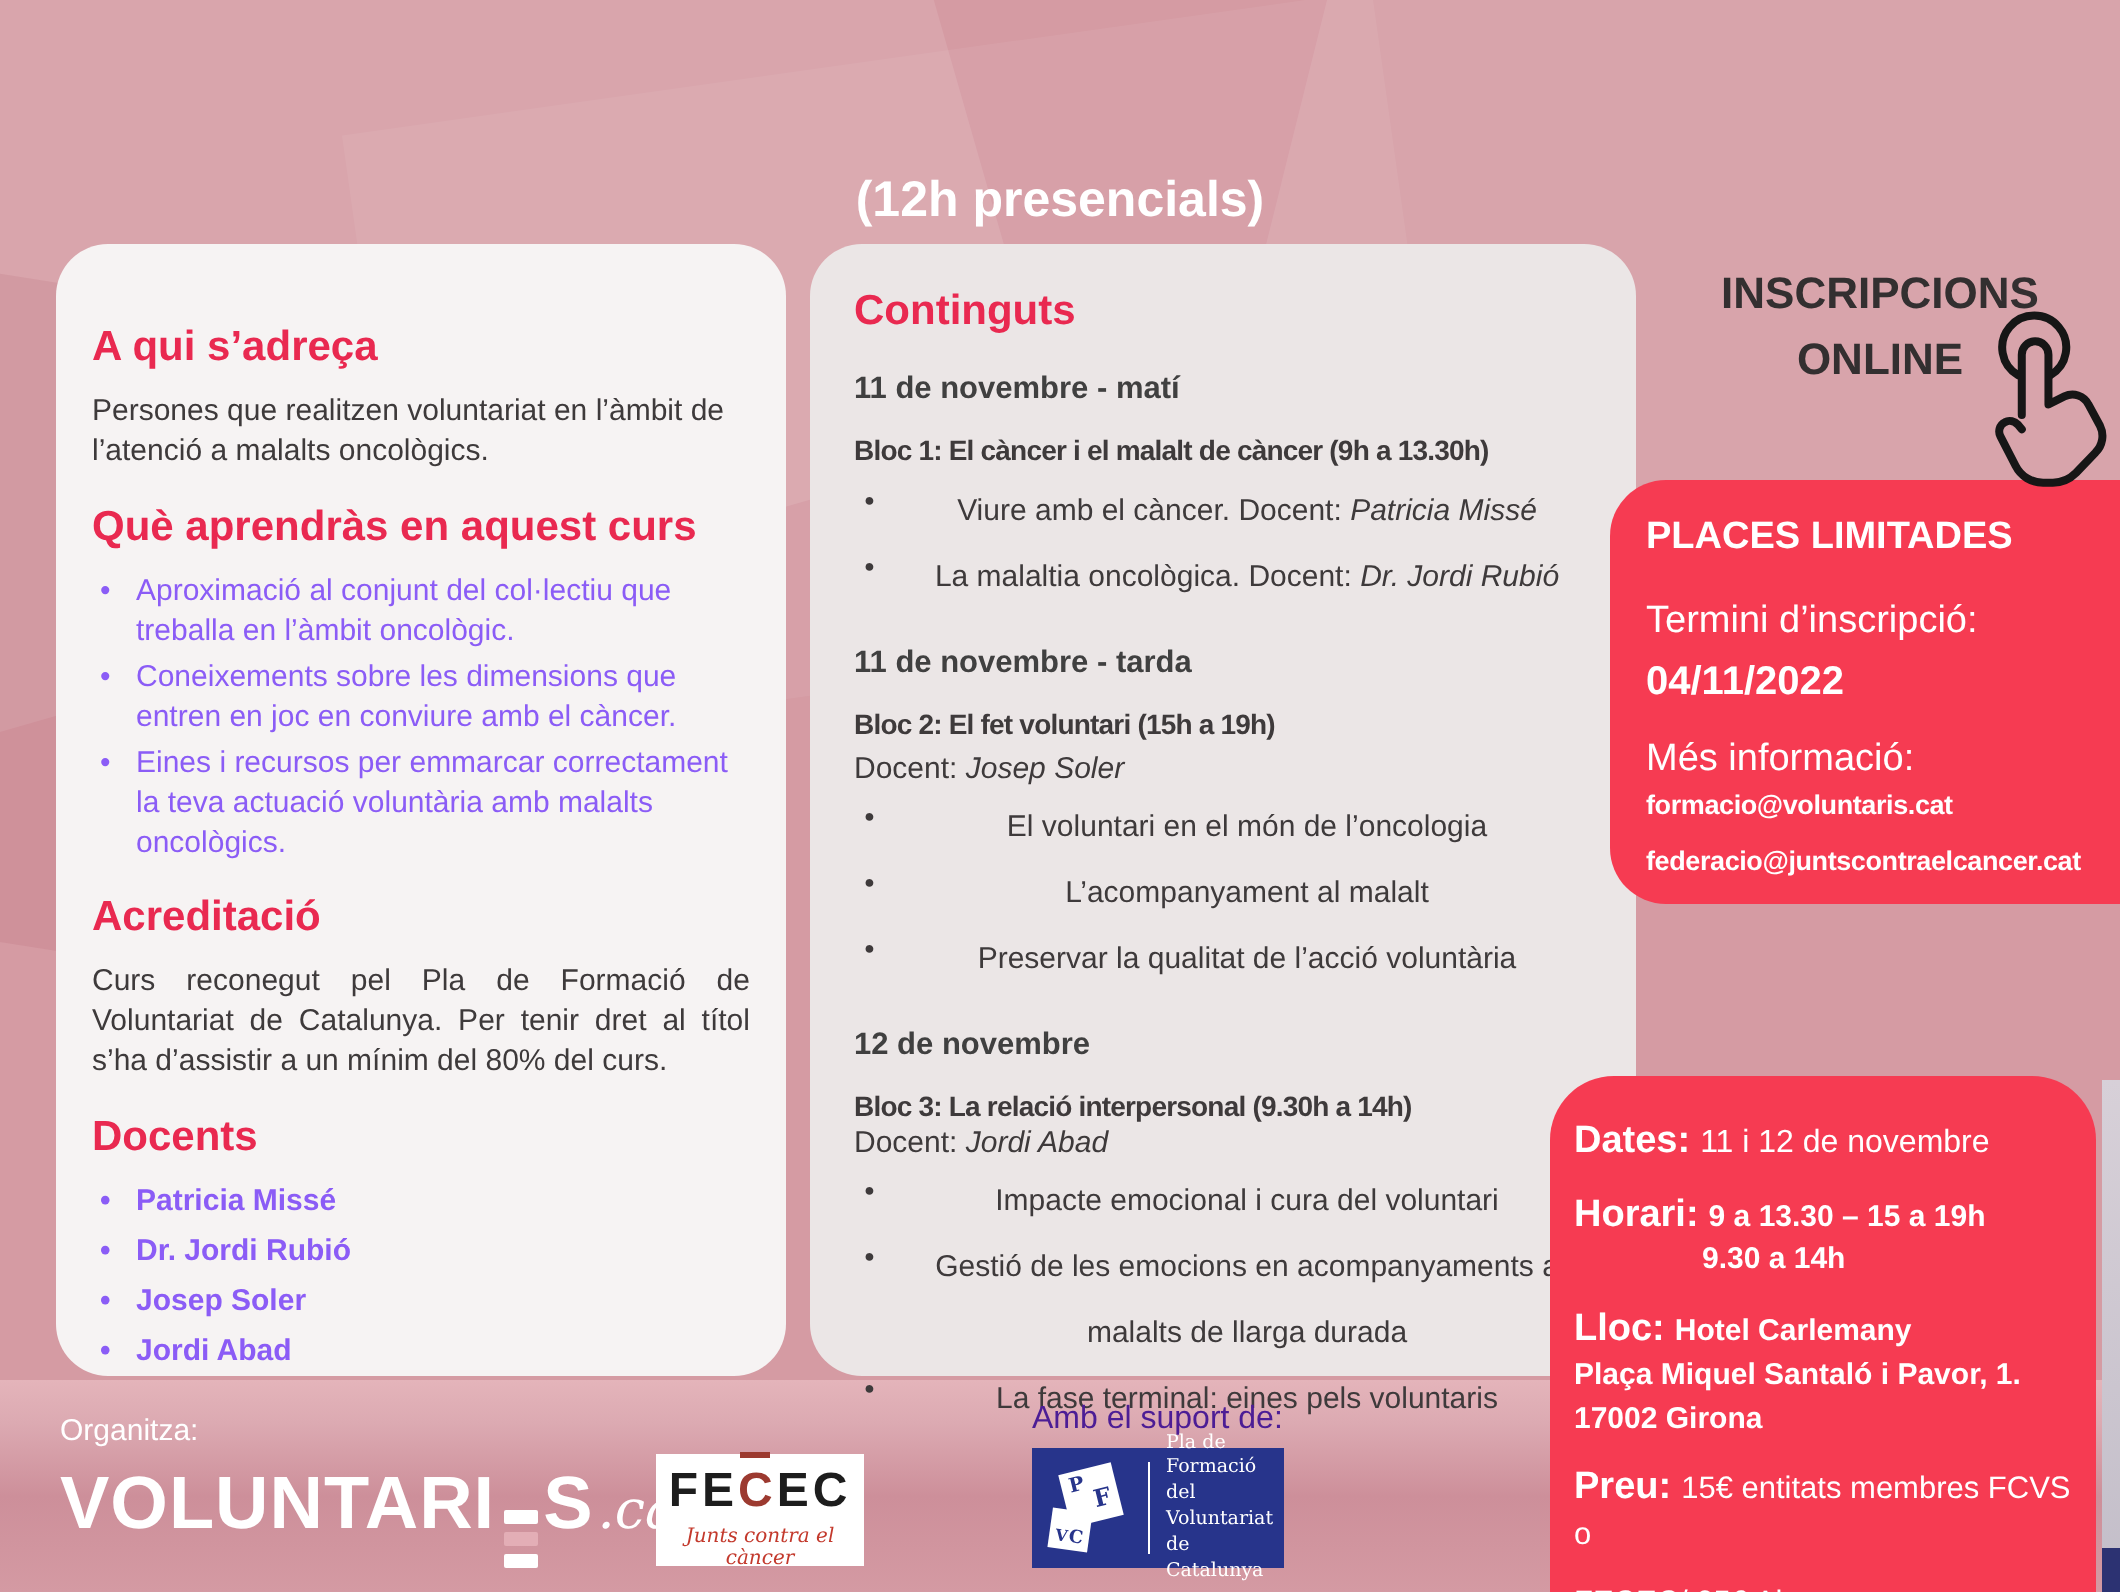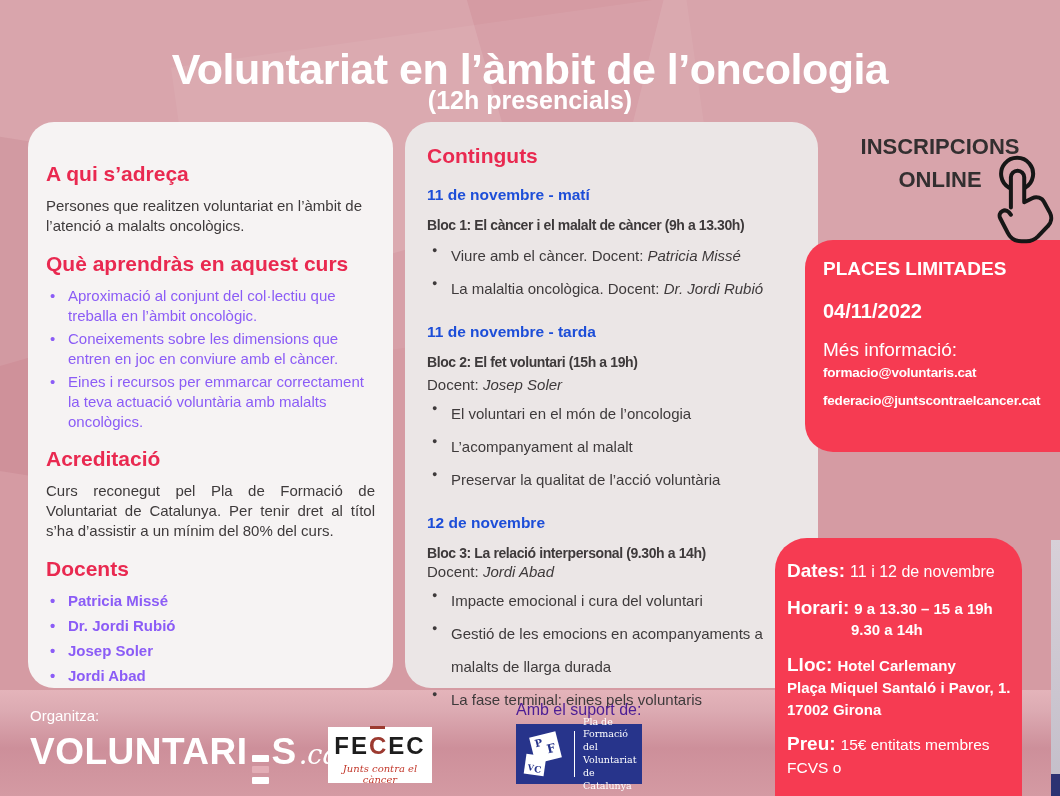--- a/index.html
+++ b/index.html
@@ -29,43 +29,43 @@
   .mid-card{left:405px;top:122px;width:413px;height:566px;background:#ebe6e6;padding:6px 22px;}
 
   .red-h{color:#e92950;font-size:21px;font-weight:bold;margin:16px 0 10px;}
   .body-text{color:#3e3a3b;font-size:15px;line-height:1.33;margin:0;}
   .justify{text-align:justify;}
   .plain-list{list-style:none;margin:6px 0 0;padding:0;}
   .plain-list li{position:relative;padding-left:22px;color:#8b5cf6;font-size:15px;line-height:1.33;margin-bottom:3px;}
   .plain-list li::before{content:"•";position:absolute;left:4px;}
   .docents-list li{font-weight:bold;margin-bottom:5px;}
 
-  .session{color:#1d4ed8;font-weight:bold;font-size:15.5px;margin:18px 0 13px;}
+  .session{color:#404040;font-weight:bold;font-size:15.5px;margin:18px 0 13px;}
   .bloc-title{color:#3e3a3b;font-weight:bold;font-size:14px;letter-spacing:-.4px;margin:0 0 6px;}
   .docent-line{color:#3e3a3b;font-size:15px;margin:2px 0 4px;}
-  .dot-list{list-style:none;margin:0;padding:0;}
+  .dot-list{list-style:none;margin:0;padding:0;text-align:center;}
   .dot-list li{position:relative;padding-left:24px;color:#3e3a3b;font-size:15px;line-height:2.2;}
   .dot-list li::before{content:"●";font-size:9px;position:absolute;left:5px;top:2px;}
   i{font-style:italic;}
 
   
   .inscriptions{position:absolute;left:840px;top:130px;width:200px;text-align:center;
     color:#332f30;font-size:22px;font-weight:bold;line-height:1.5;cursor:pointer;z-index:2;}
   .inscriptions div{text-underline-offset:4px;text-decoration-thickness:2px;}
   .hand-icon{position:absolute;left:978px;top:150px;z-index:6;}
 
   .red-card{position:absolute;background:#f63b52;color:#fff;box-sizing:border-box;z-index:2;}
   .places-card{left:805px;top:240px;width:255px;height:212px;border-radius:28px 0 0 28px;padding:14px 8px 10px 18px;}
   .places-title{font-size:19px;font-weight:bold;margin:4px 0 20px;}
   .t-label{font-size:19px;margin:0 0 8px;}
   .t-date{font-size:20px;font-weight:bold;margin:0 0 16px;}
   .i-label{font-size:19px;margin:0 0 4px;}
   .email{font-size:13.5px;font-weight:bold;letter-spacing:-.2px;margin:0 0 13px;cursor:pointer;}
 
-  .details-card{left:775px;top:538px;width:247px;height:258px;border-radius:32px 32px 0 0;padding:20px 8px 8px 12px;}
+  .details-card{left:775px;top:538px;width:273px;height:258px;border-radius:32px 32px 0 0;padding:20px 8px 8px 12px;}
   .d-line{margin:0 0 11px;line-height:1.35;}
   .d-label{font-size:19px;font-weight:bold;margin-right:5px;}
   .d-val{font-size:16px;}
   .d-val-b{font-size:15px;font-weight:bold;}
   .d-indent{display:block;padding-left:64px;font-size:15px;font-weight:bold;}
   .addr{font-size:15px;font-weight:bold;line-height:1.4;}
   .preu2{margin-top:13px;font-size:15.5px;}
 
   
   .organitza{position:absolute;left:30px;top:707px;color:#fff;font-size:15px;}
@@ -100,21 +100,20 @@
 <body>
 
 <div class="page">
 
   <div class="deco deco1"></div>
   <div class="deco deco2"></div>
   <div class="deco deco3"></div>
   <div class="deco deco4"></div>
   <div class="footer-band"></div>
 
-  <h1 class="title">Voluntariat en l’àmbit de l’oncologia</h1>
   <div class="subtitle">(12h presencials)</div>
 
   <section class="card left-card">
     <h2 class="red-h">A qui s’adreça</h2>
     <p class="body-text">Persones que realitzen voluntariat en l’àmbit de l’atenció a malalts oncològics.</p>
     <h2 class="red-h">Què aprendràs en aquest curs</h2>
     <ul class="plain-list">
       <li>Aproximació al conjunt del col·lectiu que treballa en l’àmbit oncològic.</li>
       <li>Coneixements sobre les dimensions que entren en joc en conviure amb el càncer.</li>
       <li>Eines i recursos per emmarcar correctament la teva actuació voluntària amb malalts oncològics.</li>
@@ -163,20 +162,21 @@
 
   <div class="hand-icon">
     <svg width="80" height="108" viewBox="0 0 90 120" fill="none">
       <path d="M35 41.6 A18 18 0 1 1 53 41.6" stroke="#161616" stroke-width="4.5" stroke-linecap="round"></path>
       <path d="M37 64 V30 a7.5 7.5 0 0 1 15 0 V58 l9 -4.5 c5 -2.5 11 -0.5 13.5 4.5 l6.5 12 c2.5 5 1.5 11 -2.5 15 l-11 11.5 c-3.5 3.5 -8 5.5 -13 5.5 h-5.5 c-6.5 0 -12.5 -3.5 -15.5 -9.5 l-8.5 -16.5 c-1.5 -3 -0.5 -6.5 2.5 -8 2.5 -1.5 5.5 -0.5 7.5 1.5 l2 2.5" stroke="#161616" stroke-width="4.5" stroke-linecap="round" stroke-linejoin="round"></path>
     </svg>
   </div>
 
   <aside class="red-card places-card">
     <div class="places-title">PLACES LIMITADES</div>
+    <div class="t-label">Termini d’inscripció:</div>
     <div class="t-date">04/11/2022</div>
     <div class="i-label">Més informació:</div>
     <div class="email">formacio@voluntaris.cat</div>
     <div class="email">federacio@juntscontraelcancer.cat</div>
   </aside>
 
   <aside class="red-card details-card">
     <p class="d-line"><span class="d-label">Dates:</span><span class="d-val">11 i 12 de novembre</span></p>
     <p class="d-line"><span class="d-label">Horari:</span><span class="d-val-b">9 a 13.30 – 15 a 19h</span><span class="d-indent">9.30 a 14h</span></p>
     <p class="d-line"><span class="d-label">Lloc:</span><span class="d-val-b">Hotel Carlemany</span><br>

